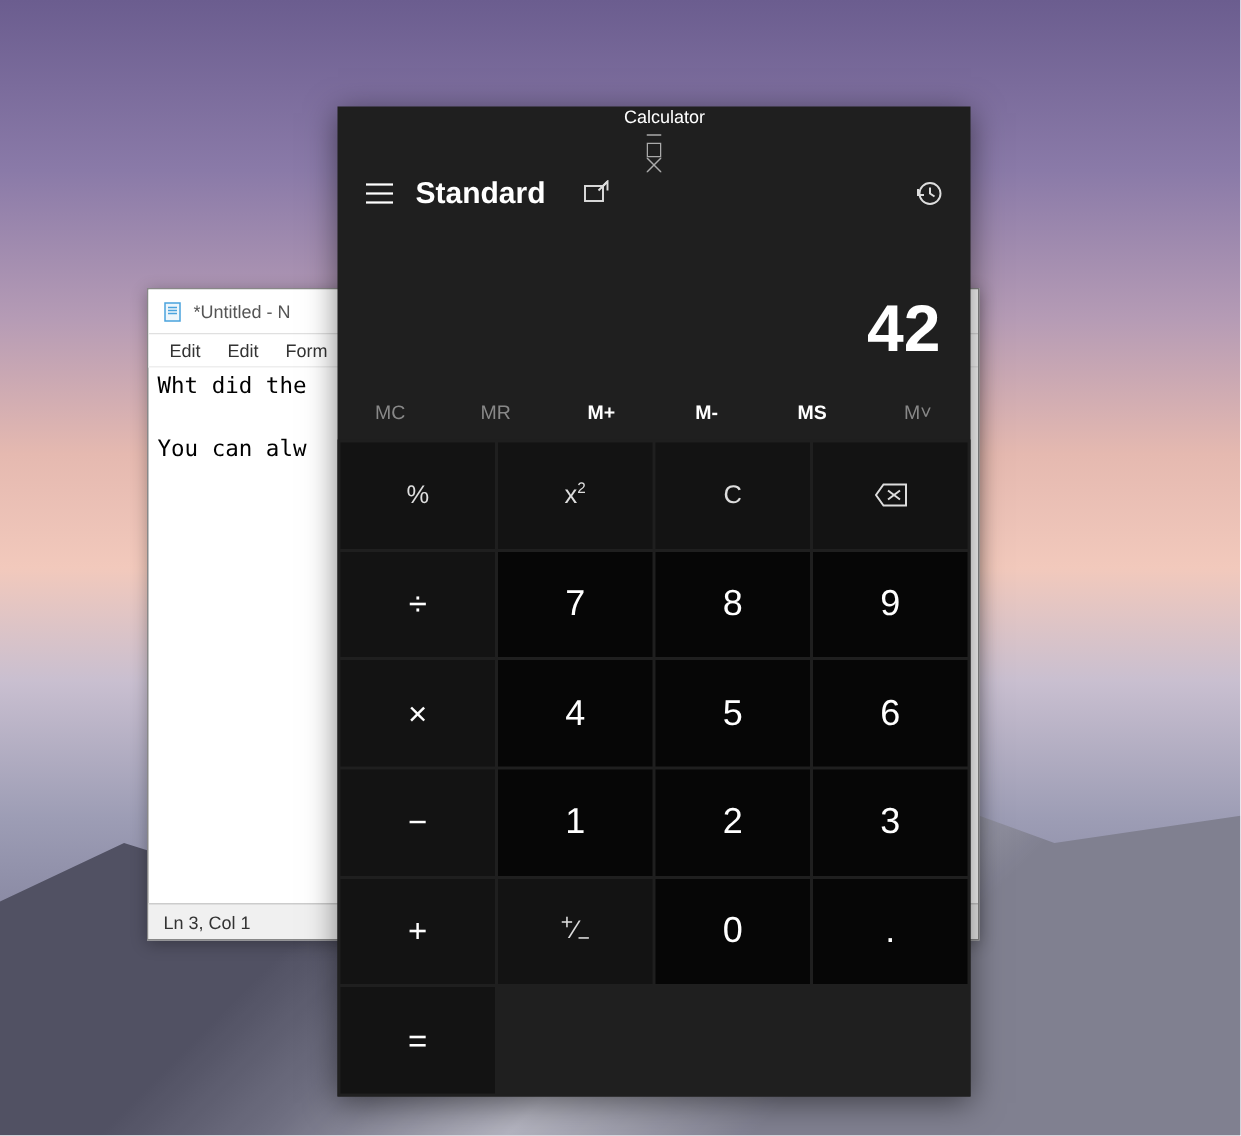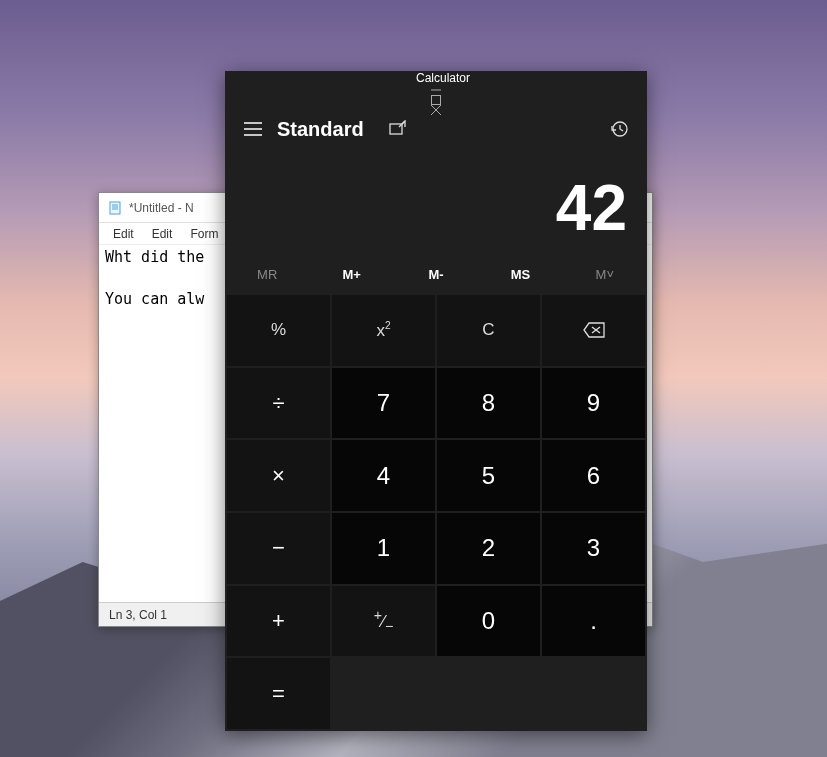--- a/index.html
+++ b/index.html
@@ -147,21 +147,21 @@
     }
     .spacer { flex: 1; }
 
     .calc-display {
       height: 100px;
       display: flex;
       align-items: flex-end;
       justify-content: flex-end;
       padding: 0 20px 10px 20px;
       color: #fff;
-      font-size: 64px;
+      font-size: 44px;
       font-weight: 600;
     }
 
     .calc-memory {
       height: 38px;
       display: flex;
       color: #888;
       font-size: 13px;
     }
     .mem-btn {
@@ -275,20 +275,21 @@
           <polyline points="3,7 3,11 7,11" fill="none" stroke="#ddd" stroke-width="1.3"></polyline>
         </svg>
     </div>
   </div>
 
   <div class="calc-display">
     <span>42</span>
   </div>
 
   <div class="calc-memory">
+    <div class="mem-btn">MC</div>
     <div class="mem-btn">MR</div>
     <div class="mem-btn active">M+</div>
     <div class="mem-btn active">M-</div>
     <div class="mem-btn active">MS</div>
     <div class="mem-btn">M˅</div>
   </div>
 
   <div class="calc-grid">
     <div class="btn fn">
         <span>%</span>

